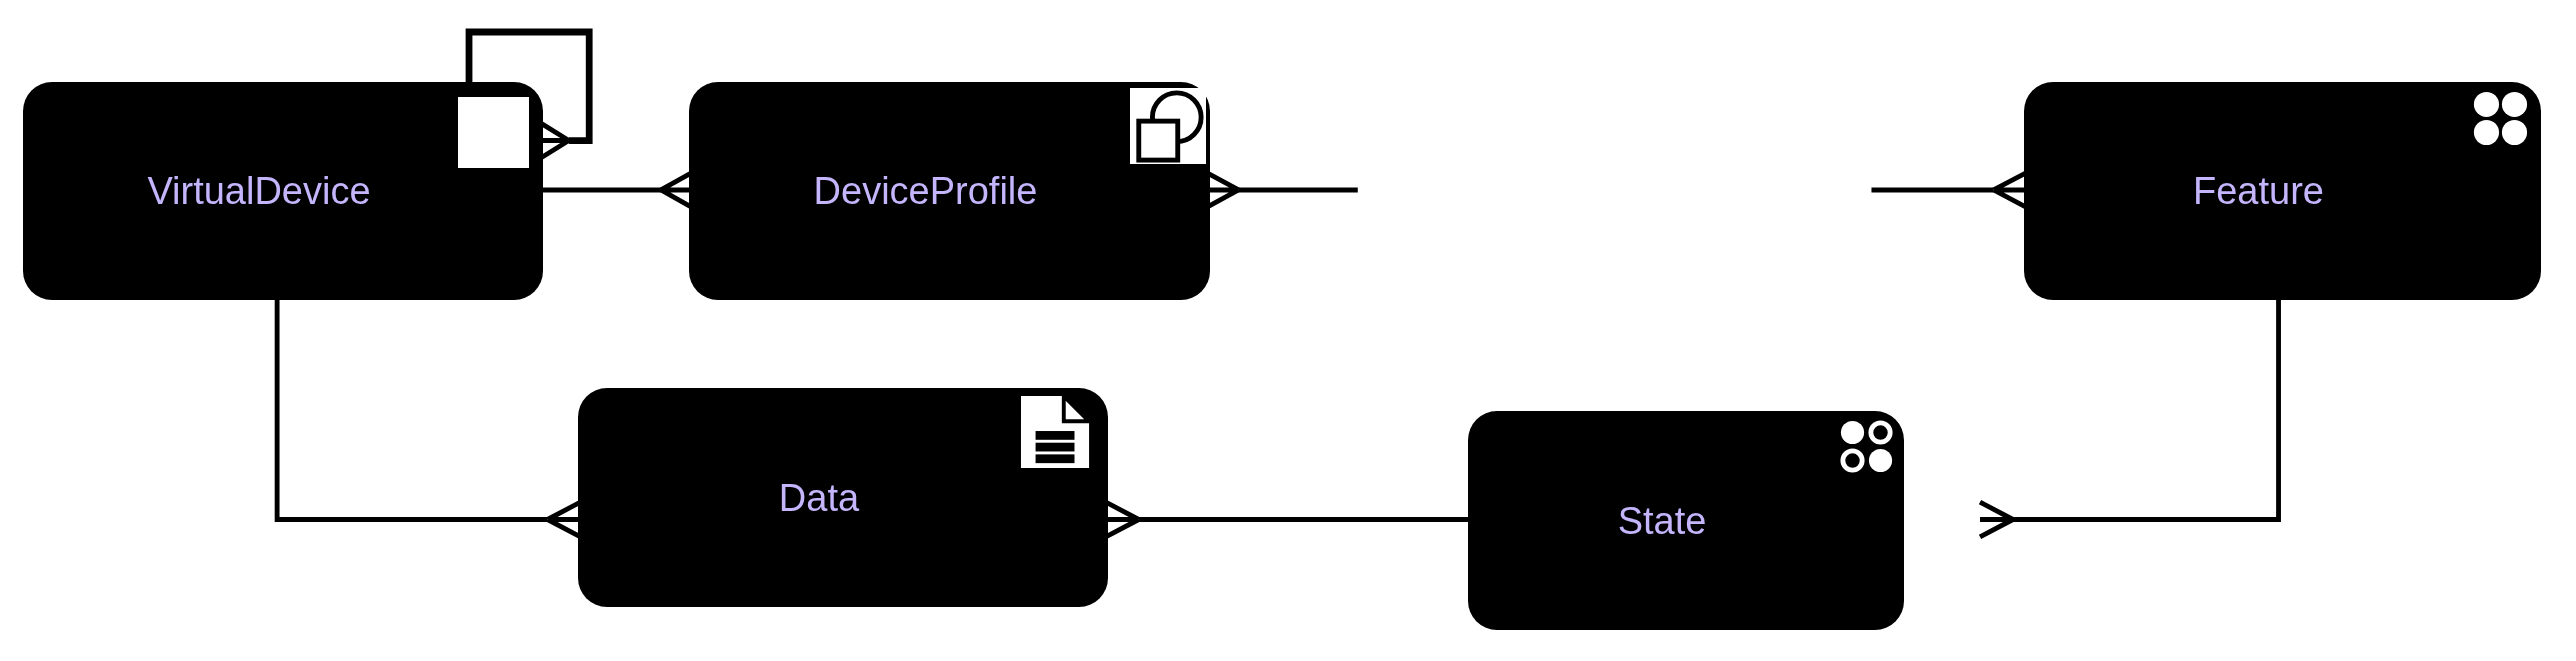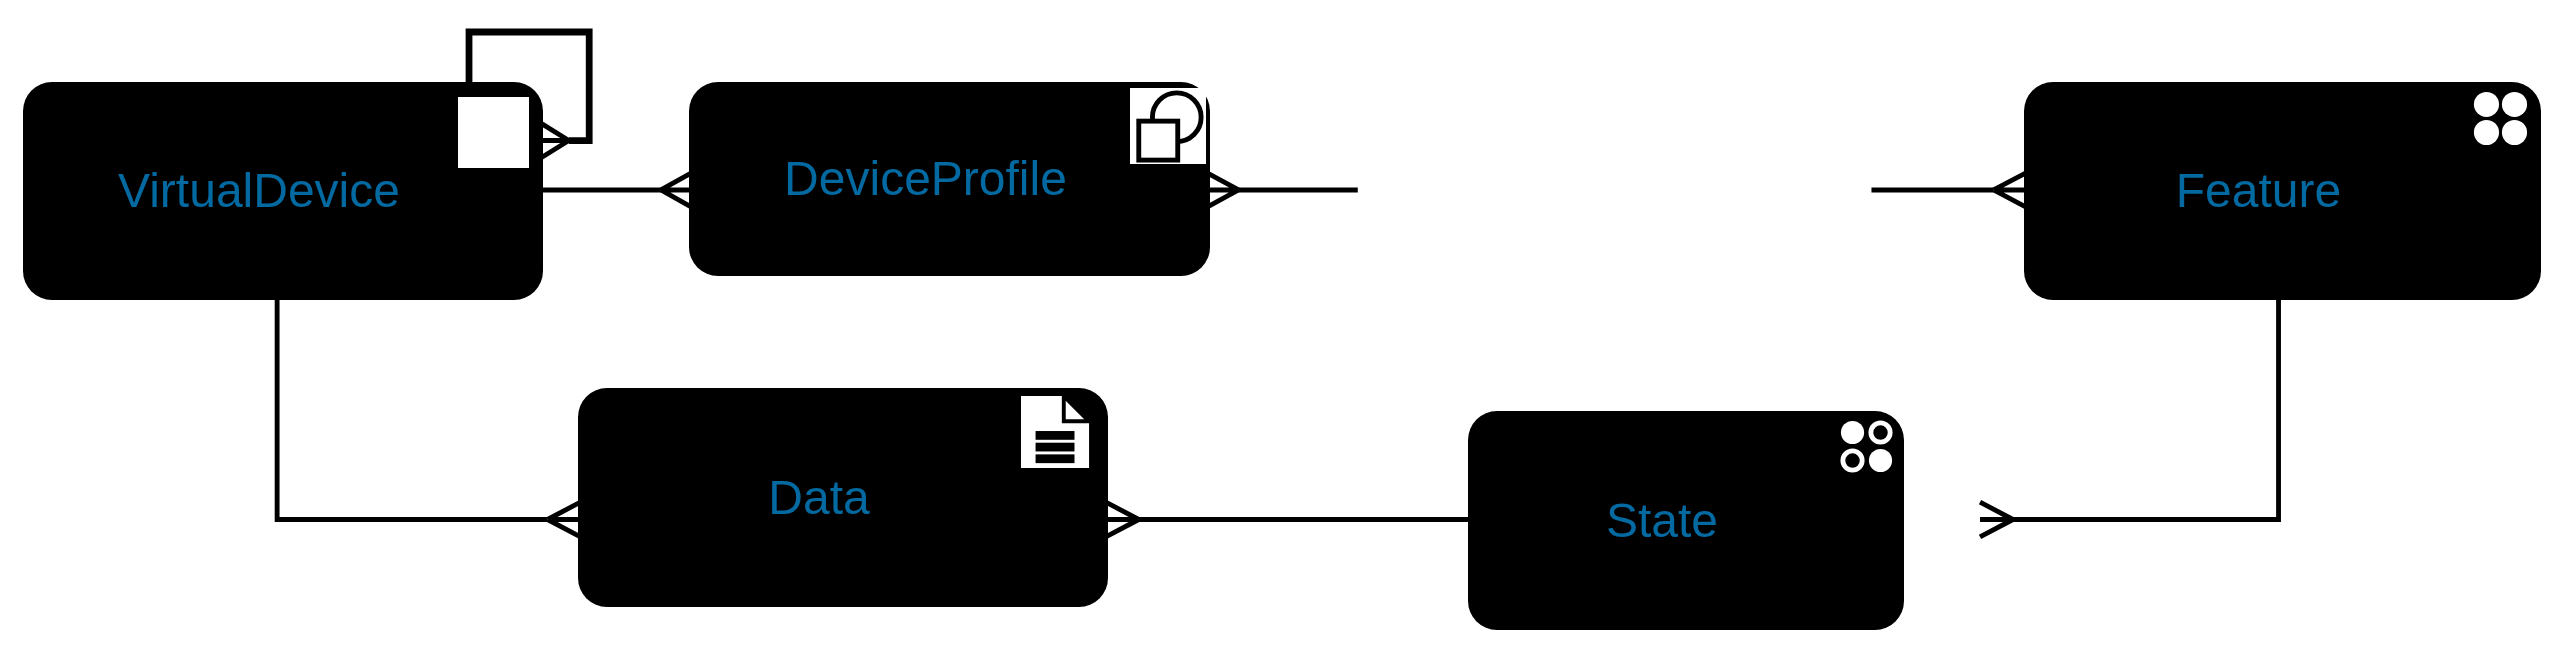--- a/index.html
+++ b/index.html
@@ -15,27 +15,27 @@
   }
   .node{
     position:absolute;z-index:2;
     background:#000000;
     border-radius:29px;
     display:flex;align-items:center;justify-content:center;
     box-sizing:border-box;
     padding-right:48px;
   }
   .node .label{
-    color:#0369a1;
-    font-size:48px;
+    color:#c4b5fd;
+    font-size:38px;
     line-height:1;
     white-space:nowrap;
   }
   .n-virtualdevice{left:23px;top:82px;width:520px;height:218px;}
-  .n-deviceprofile{left:689px;top:82px;width:521px;height:194px;}
+  .n-deviceprofile{left:689px;top:82px;width:521px;height:218px;}
   .n-profile{left:1356px;top:82px;width:516px;height:218px;}
   .n-feature{left:2024px;top:82px;width:517px;height:218px;}
   .n-data{left:578px;top:388px;width:530px;height:219px;}
   .n-state{left:1468px;top:411px;width:436px;height:219px;}
 
   .corner-icon{position:absolute;display:block;}
   .icon-square{top:14.5px;right:14.5px;width:71px;height:71px;background:#ffffff;}
   .icon-devprofile{top:5.8px;right:3.9px;}
   .icon-circle{top:13.6px;right:11.6px;width:70px;height:70px;border-radius:50%;background:#ffffff;}
   .icon-feature{top:6.8px;right:11.6px;}

